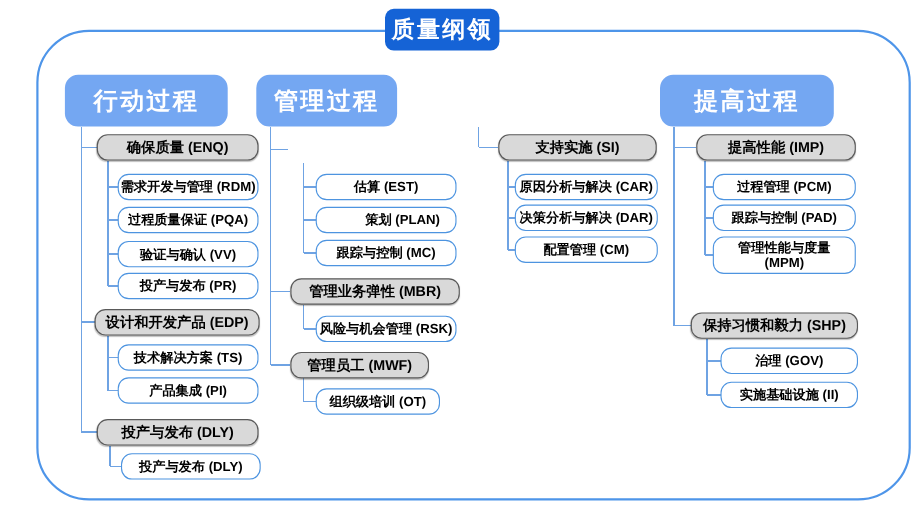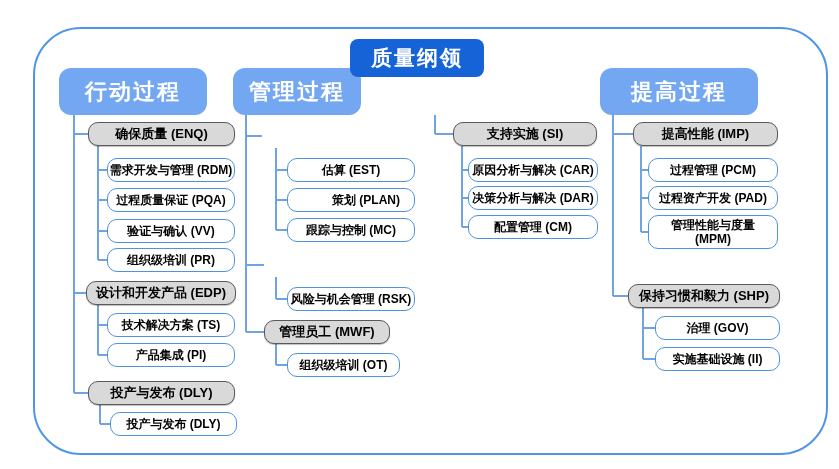--- a/index.html
+++ b/index.html
@@ -6,24 +6,24 @@
   .canvas{
     position:relative;width:839px;height:469px;background:#fff;overflow:hidden;
     font-family:"Liberation Sans","DejaVu Sans",sans-serif;
   }
   .frame{
     position:absolute;left:33px;top:27px;width:795px;height:428px;
     border:2px solid #4E95E9;border-radius:48px;box-sizing:border-box;background:transparent;
   }
   .connectors{position:absolute;left:0;top:0;width:839px;height:469px;}
   .title-box{
-    position:absolute;left:350px;top:8px;width:134px;height:38px;
+    position:absolute;left:350px;top:8px;width:104px;height:38px;
     background:#1563D6;border-radius:8px;color:#fff;font-weight:bold;font-size:21px;
     display:flex;align-items:center;justify-content:center;letter-spacing:2px;
-    box-sizing:border-box;z-index:3;margin-top:31px;
+    box-sizing:border-box;z-index:3;
   }
   .hdr{
     position:absolute;height:47px;background:#74A7F2;border-radius:12px;
     color:#fff;font-weight:bold;font-size:22px;letter-spacing:2px;
     display:flex;align-items:center;justify-content:center;box-sizing:border-box;z-index:2;
   }
   .grp{
     position:absolute;height:24px;background:#D9D9D9;border:1.5px solid #595959;border-radius:10px;
     color:#000;font-weight:bold;font-size:13px;white-space:nowrap;
     display:flex;align-items:center;justify-content:center;box-sizing:border-box;z-index:2;
@@ -95,42 +95,43 @@
     </g>
   </svg>
 
   <div class="title-box">质量纲领</div>
 
   <div class="hdr" style="left:59px;top:68px;width:148px;">行动过程</div>
   <div class="grp" style="left:88px;top:122px;width:147px;">确保质量 (ENQ)</div>
   <div class="leaf" style="left:107px;top:158px;width:128px;">需求开发与管理 (RDM)</div>
   <div class="leaf" style="left:107px;top:188px;width:128px;">过程质量保证 (PQA)</div>
   <div class="leaf" style="left:107px;top:219px;width:128px;">验证与确认 (VV)</div>
-  <div class="leaf" style="left:107px;top:248px;width:128px;">组织级培训 (PR)</div>
+  <div class="leaf" style="left:107px;top:248px;width:128px;">投产与发布 (PR)</div>
   <div class="grp" style="left:86px;top:281px;width:150px;">设计和开发产品 (EDP)</div>
   <div class="leaf" style="left:107px;top:313px;width:128px;">技术解决方案 (TS)</div>
   <div class="leaf" style="left:107px;top:343px;width:128px;">产品集成 (PI)</div>
   <div class="grp" style="left:88px;top:381px;width:147px;">投产与发布 (DLY)</div>
   <div class="leaf" style="left:110px;top:412px;width:127px;">投产与发布 (DLY)</div>
 
   <div class="hdr" style="left:233px;top:68px;width:128px;">管理过程</div>
   <div class="leaf" style="left:287px;top:158px;width:128px;">估算 (EST)</div>
   <div class="leaf" style="left:287px;top:188px;width:128px;padding-left:30px;">策划 (PLAN)</div>
   <div class="leaf" style="left:287px;top:218px;width:128px;">跟踪与控制 (MC)</div>
+  <div class="grp" style="left:264px;top:253px;width:154px;">管理业务弹性 (MBR)</div>
   <div class="leaf" style="left:287px;top:287px;width:128px;">风险与机会管理 (RSK)</div>
   <div class="grp" style="left:264px;top:320px;width:126px;">管理员工 (MWF)</div>
   <div class="leaf" style="left:287px;top:353px;width:113px;">组织级培训 (OT)</div>
 
   <div class="grp" style="left:453px;top:122px;width:144px;">支持实施 (SI)</div>
   <div class="leaf" style="left:468px;top:158px;width:130px;">原因分析与解决 (CAR)</div>
   <div class="leaf" style="left:468px;top:186px;width:130px;">决策分析与解决 (DAR)</div>
   <div class="leaf" style="left:468px;top:215px;width:130px;">配置管理 (CM)</div>
 
   <div class="hdr" style="left:600px;top:68px;width:158px;">提高过程</div>
   <div class="grp" style="left:633px;top:122px;width:145px;">提高性能 (IMP)</div>
   <div class="leaf" style="left:648px;top:158px;width:130px;">过程管理 (PCM)</div>
-  <div class="leaf" style="left:648px;top:186px;width:130px;">过程资产开发 (PAD)</div>
+  <div class="leaf" style="left:648px;top:186px;width:130px;">跟踪与控制 (PAD)</div>
   <div class="leaf wrap" style="left:648px;top:215px;width:130px;height:34px;">管理性能与度量 (MPM)</div>
   <div class="grp" style="left:628px;top:284px;width:152px;">保持习惯和毅力 (SHP)</div>
   <div class="leaf" style="left:655px;top:316px;width:125px;">治理 (GOV)</div>
   <div class="leaf" style="left:655px;top:347px;width:125px;">实施基础设施 (II)</div>
 
 </div>
 
 </body></html>

